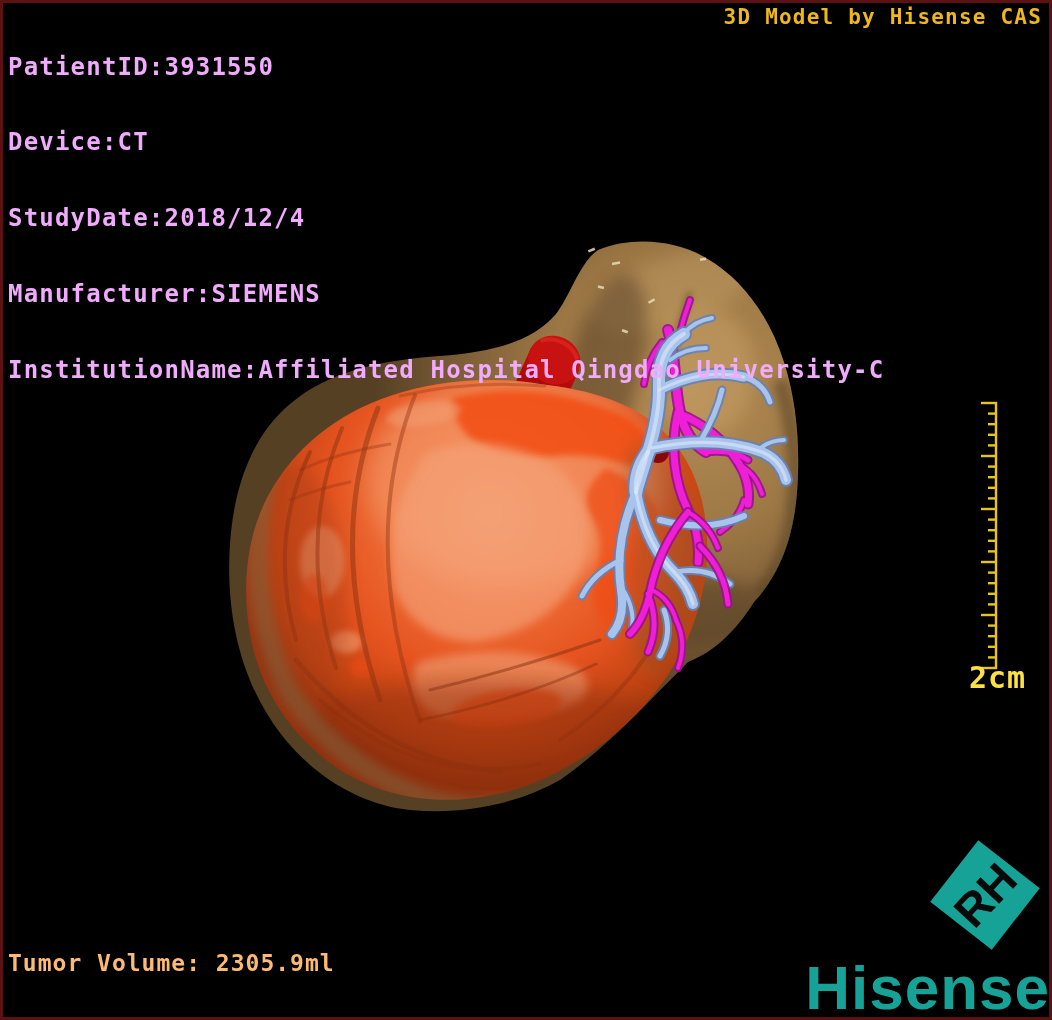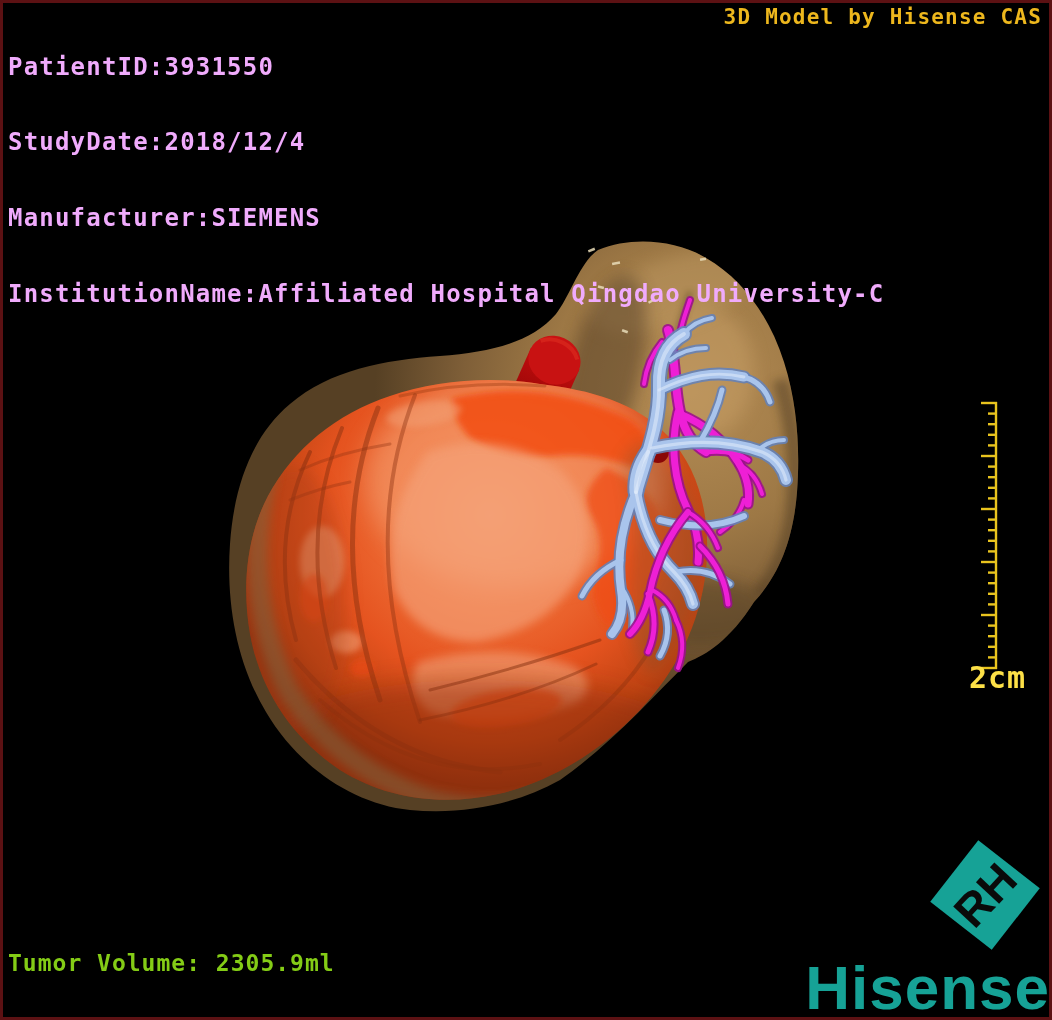--- a/index.html
+++ b/index.html
@@ -23,21 +23,21 @@
     color:#edb71d; font-weight:bold; font-size:21px; letter-spacing:1.2px;
   }
   .scale-label {
     position:absolute; left:969px; top:660px; z-index:20;
     color:#fde047; font-weight:bold; font-size:30px; letter-spacing:1px;
   }
   .vols {
     position:absolute; left:8px; top:950px; z-index:20;
     font-weight:bold; font-size:23px; line-height:27.5px; letter-spacing:1px;
   }
-  .tvol { color:#84cc16;text-align:center; }
+  .tvol { color:#fdba74;text-align:center; }
   .lvol { color:#d9bc85; }
   .wordmark {
     position:absolute; right:2px; bottom:6px; z-index:20;
     color:#16a296; font-family:"Liberation Sans", sans-serif;
     font-weight:bold; font-size:62px; line-height:0.82; letter-spacing:1px;
   }
   .badge {
     position:absolute; left:946px; top:856px; width:78px; height:78px;
     background:#16a296; transform:rotate(38deg); z-index:20;
     display:flex; align-items:center; justify-content:center;
@@ -255,20 +255,21 @@
         <line x1="988" y1="625.6" x2="997" y2="625.6"></line>
         <line x1="988" y1="636.2" x2="997" y2="636.2"></line>
         <line x1="988" y1="646.8" x2="997" y2="646.8"></line>
         <line x1="988" y1="657.4" x2="997" y2="657.4"></line>
         <line x1="981" y1="668" x2="997" y2="668"></line>
       </g>
   </svg>
 
   <div class="tl">
     <div>PatientID:3931550</div>
+    <div>Device:CT</div>
     <div>StudyDate:2018/12/4</div>
     <div>Manufacturer:SIEMENS</div>
     <div>InstitutionName:Affiliated Hospital Qingdao University-C</div>
   </div>
 
   <div class="tr">3D Model by Hisense CAS</div>
 
   <div class="scale-label">2cm</div>
 
   <div class="vols">

